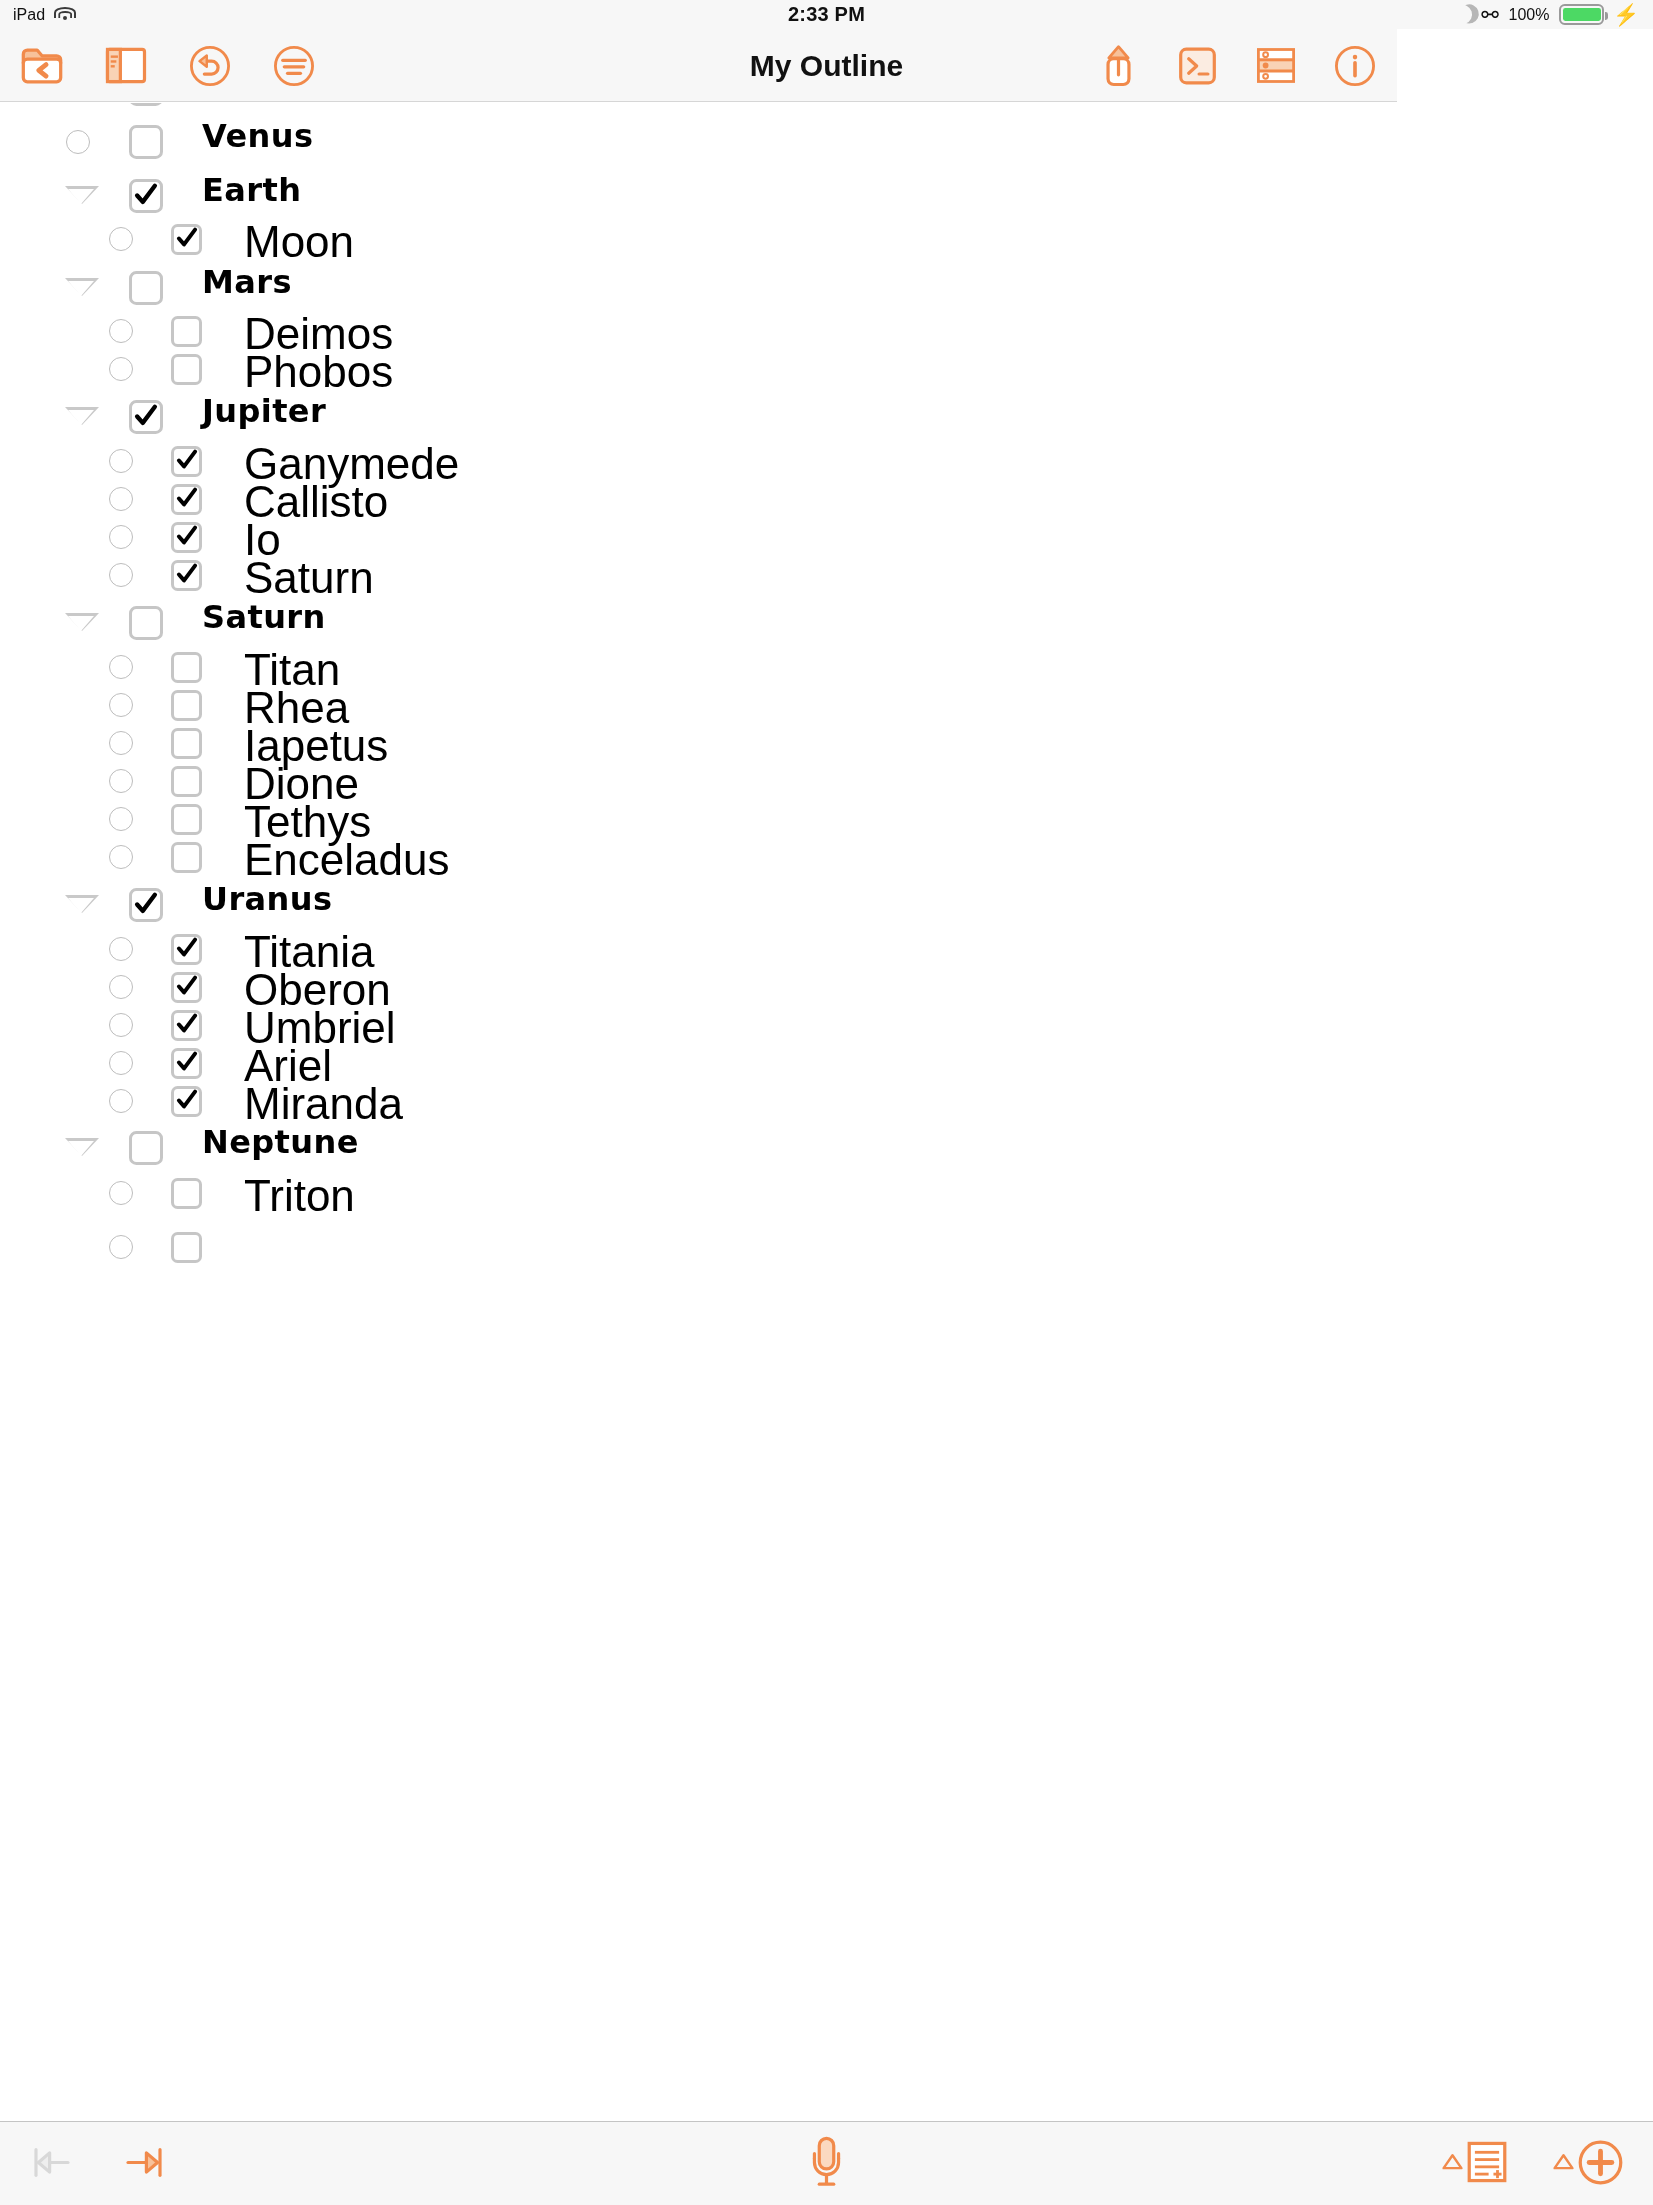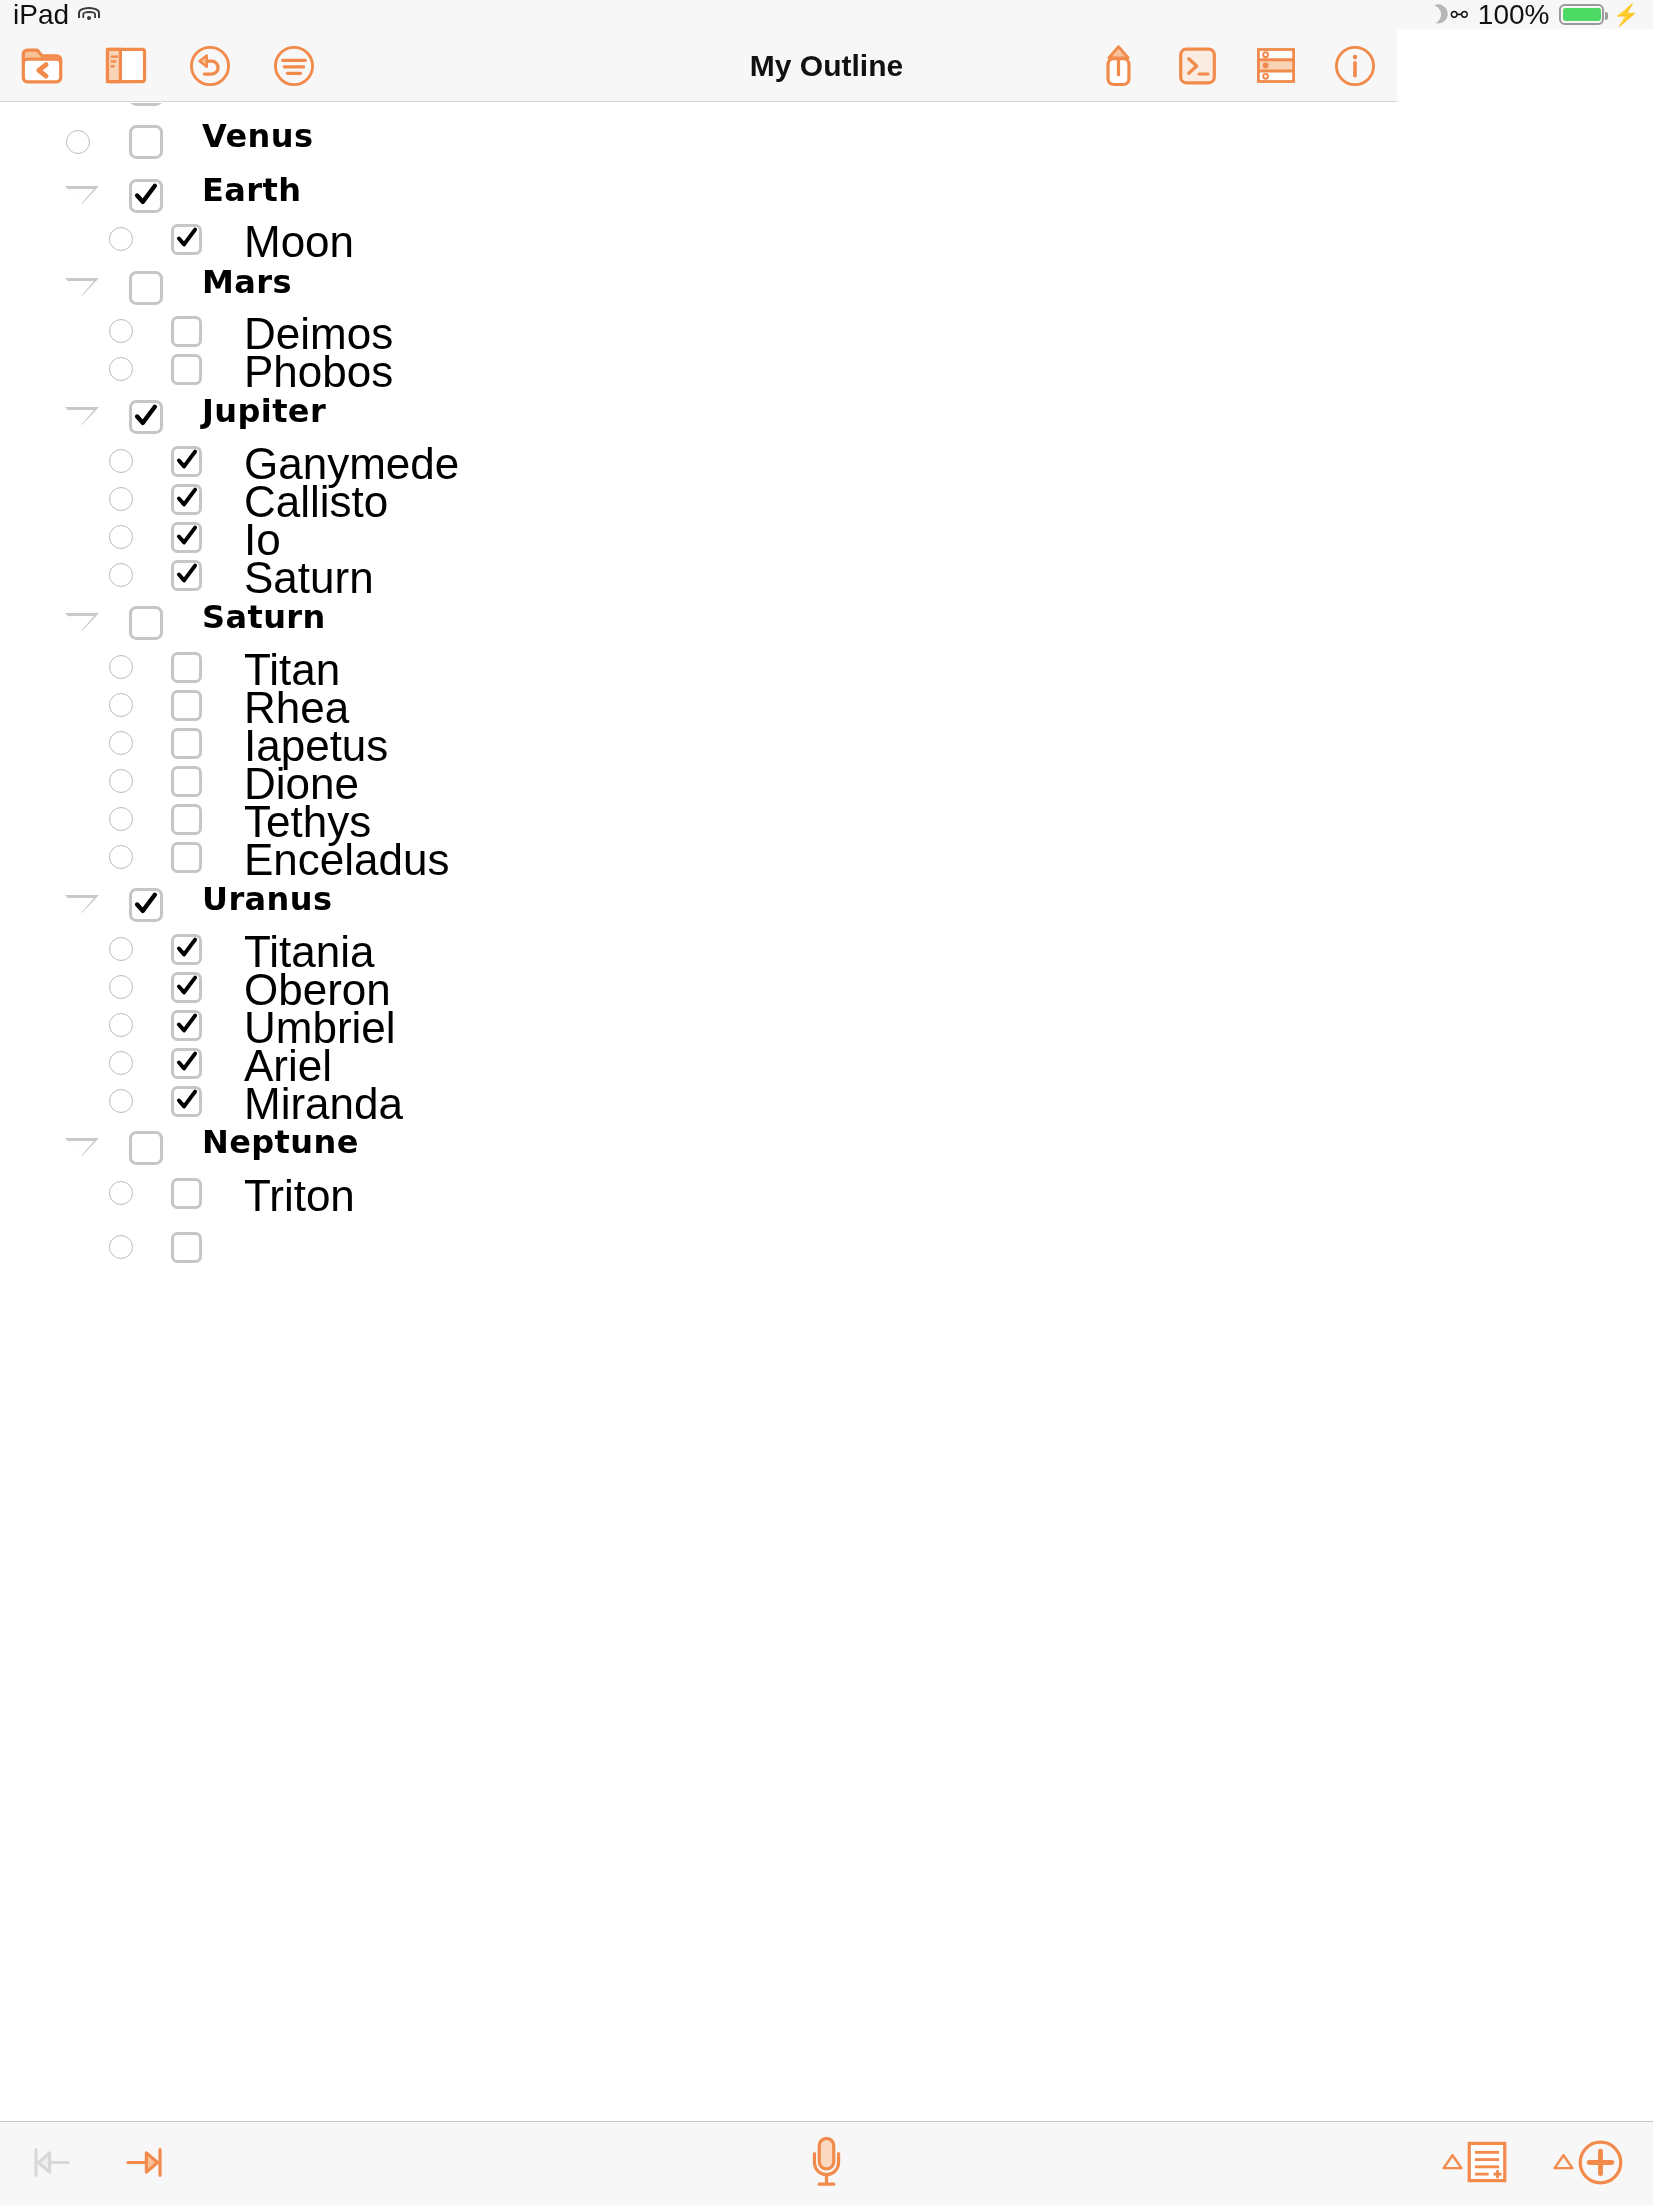--- a/index.html
+++ b/index.html
@@ -15,21 +15,21 @@
   
   .statusbar{
     position:absolute;top:0;left:0;width:1653px;height:29px;
     background:#f7f7f7;
     display:flex;align-items:center;
     font-size:20px;color:#111;
   }
   .sb-left{position:absolute;left:13px;display:flex;align-items:center;gap:9.7px;}
   .sb-center{position:absolute;left:0;width:1653px;text-align:center;font-weight:600;letter-spacing:0.2px;}
   .sb-right{position:absolute;right:13px;display:flex;align-items:center;gap:9.7px;}
-  .sb-label{font-size:28px;font-weight:500;}
+  .sb-label{font-size:16px;font-weight:500;}
   .wifi-ico{display:inline-block;width:21px;height:16px;position:relative;}
   .wifi-ico i{position:absolute;left:50%;transform:translateX(-50%);border:2.4px solid #3a3a3a;border-bottom:none;border-radius:50% 50% 0 0;}
   .wifi-ico i:nth-child(1){width:18px;height:9px;top:0;}
   .wifi-ico i:nth-child(2){width:9.7px;height:4.8px;top:4.8px;}
   .wifi-ico i:nth-child(3){width:4px;height:4px;top:9.7px;background:#3a3a3a;border-radius:50%;border:none;}
   .moon-ico{width:18.6px;height:18.6px;border-radius:50%;box-shadow:6.5px 1.6px 0 0 #b6b6b6;background:transparent;transform:rotate(-18deg);}
   .bt-ico{font-size:21px;color:#111;line-height:1;}
   .battery{width:45px;height:21px;border:2px solid #9a9a9a;border-radius:5.7px;position:relative;padding:1.6px;box-sizing:border-box;}
   .battery:after{content:"";position:absolute;right:-5.7px;top:5.7px;width:3.2px;height:8px;background:#9a9a9a;border-radius:0 2.4px 2.4px 0;}
   .battery b{display:block;height:100%;background:#4cd964;border-radius:2.4px;}
@@ -108,20 +108,21 @@
 
 <div class="statusbar">
   <div class="sb-left">
     <span class="sb-label">iPad</span>
     <span class="wifi-ico">
         <i></i>
         <i></i>
         <i></i>
       </span>
   </div>
+  <div class="sb-center">2:33 PM</div>
   <div class="sb-right">
     <span class="moon-ico"></span>
     <span class="bt-ico">⚯</span>
     <span class="sb-label">100%</span>
     <span class="battery">
         <b></b>
       </span>
     <span class="bolt">⚡</span>
   </div>
 </div>

